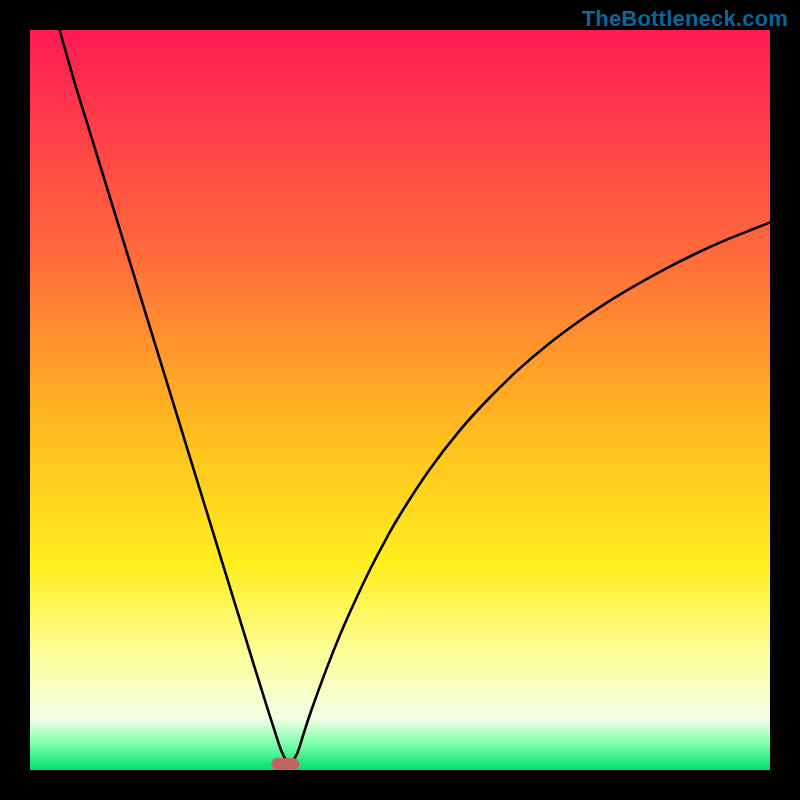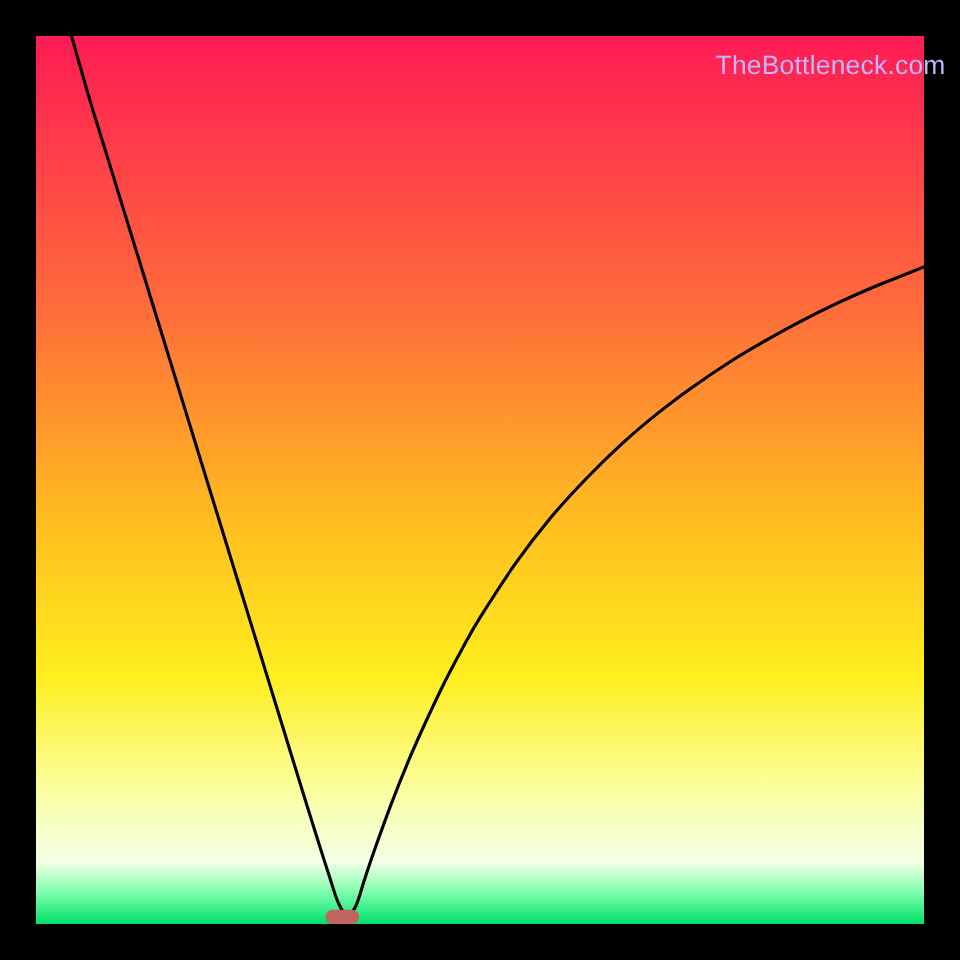--- a/index.html
+++ b/index.html
@@ -24,25 +24,24 @@
     left: 30px;
     top: 30px;
     width: 740px;
     height: 740px;
     overflow: hidden;
   }
   .watermark {
     position: absolute;
     top: 6px;
     right: 12px;
-    color: #c4b5fd;
+    color: #0369a1;
     font-size: 22px;
-    font-weight: 400;
+    font-weight: 700;
     letter-spacing: 0.2px;
-    margin-top: 36px;
   }
   svg {
     display: block;
     position: absolute;
     left: 0;
     top: 0;
   }
 </style>
 </head>
 <body>

